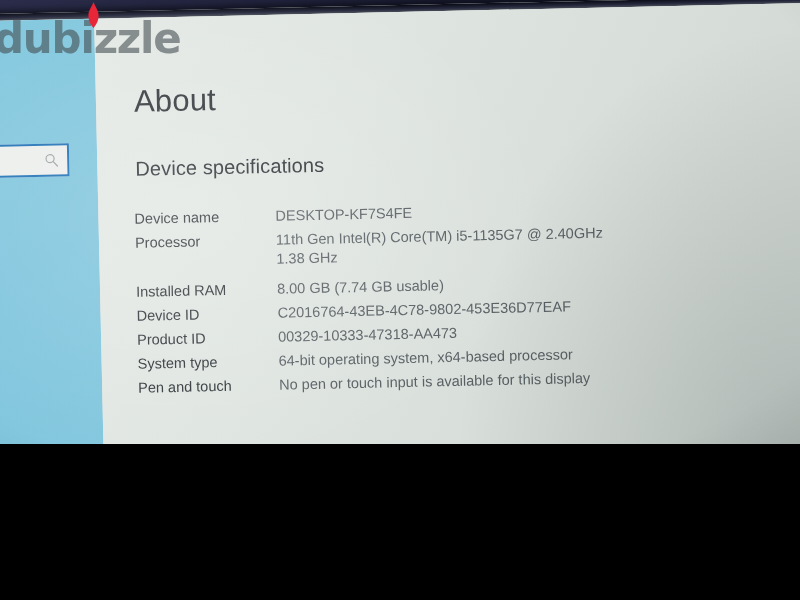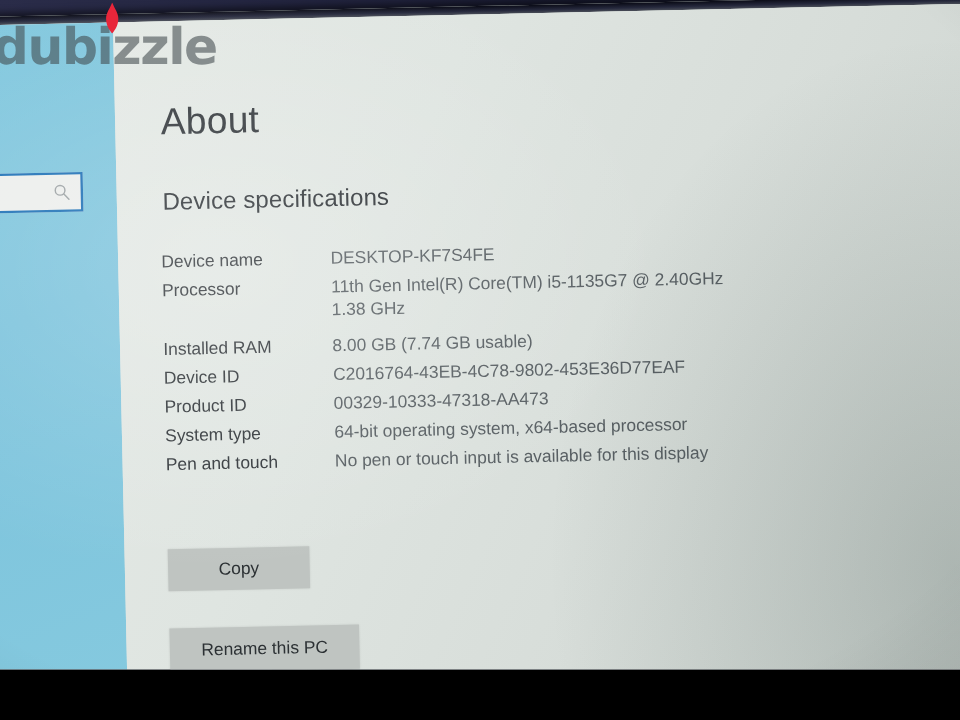--- a/index.html
+++ b/index.html
@@ -9,21 +9,21 @@
     background: #000;
   }
   body {
     font-family: "Liberation Sans", sans-serif;
   }
 
   
   #photo {
     position: relative;
     width: 800px;
-    height: 558px;
+    height: 444px;
     overflow: hidden;
     background: #1a1c33;
   }
 
   
   .backdrop {
     position: absolute;
     inset: 0;
     background: linear-gradient(105deg, #2a2c49 0%, #20223c 35%, #14162a 70%, #0d0f1e 100%);
   }

